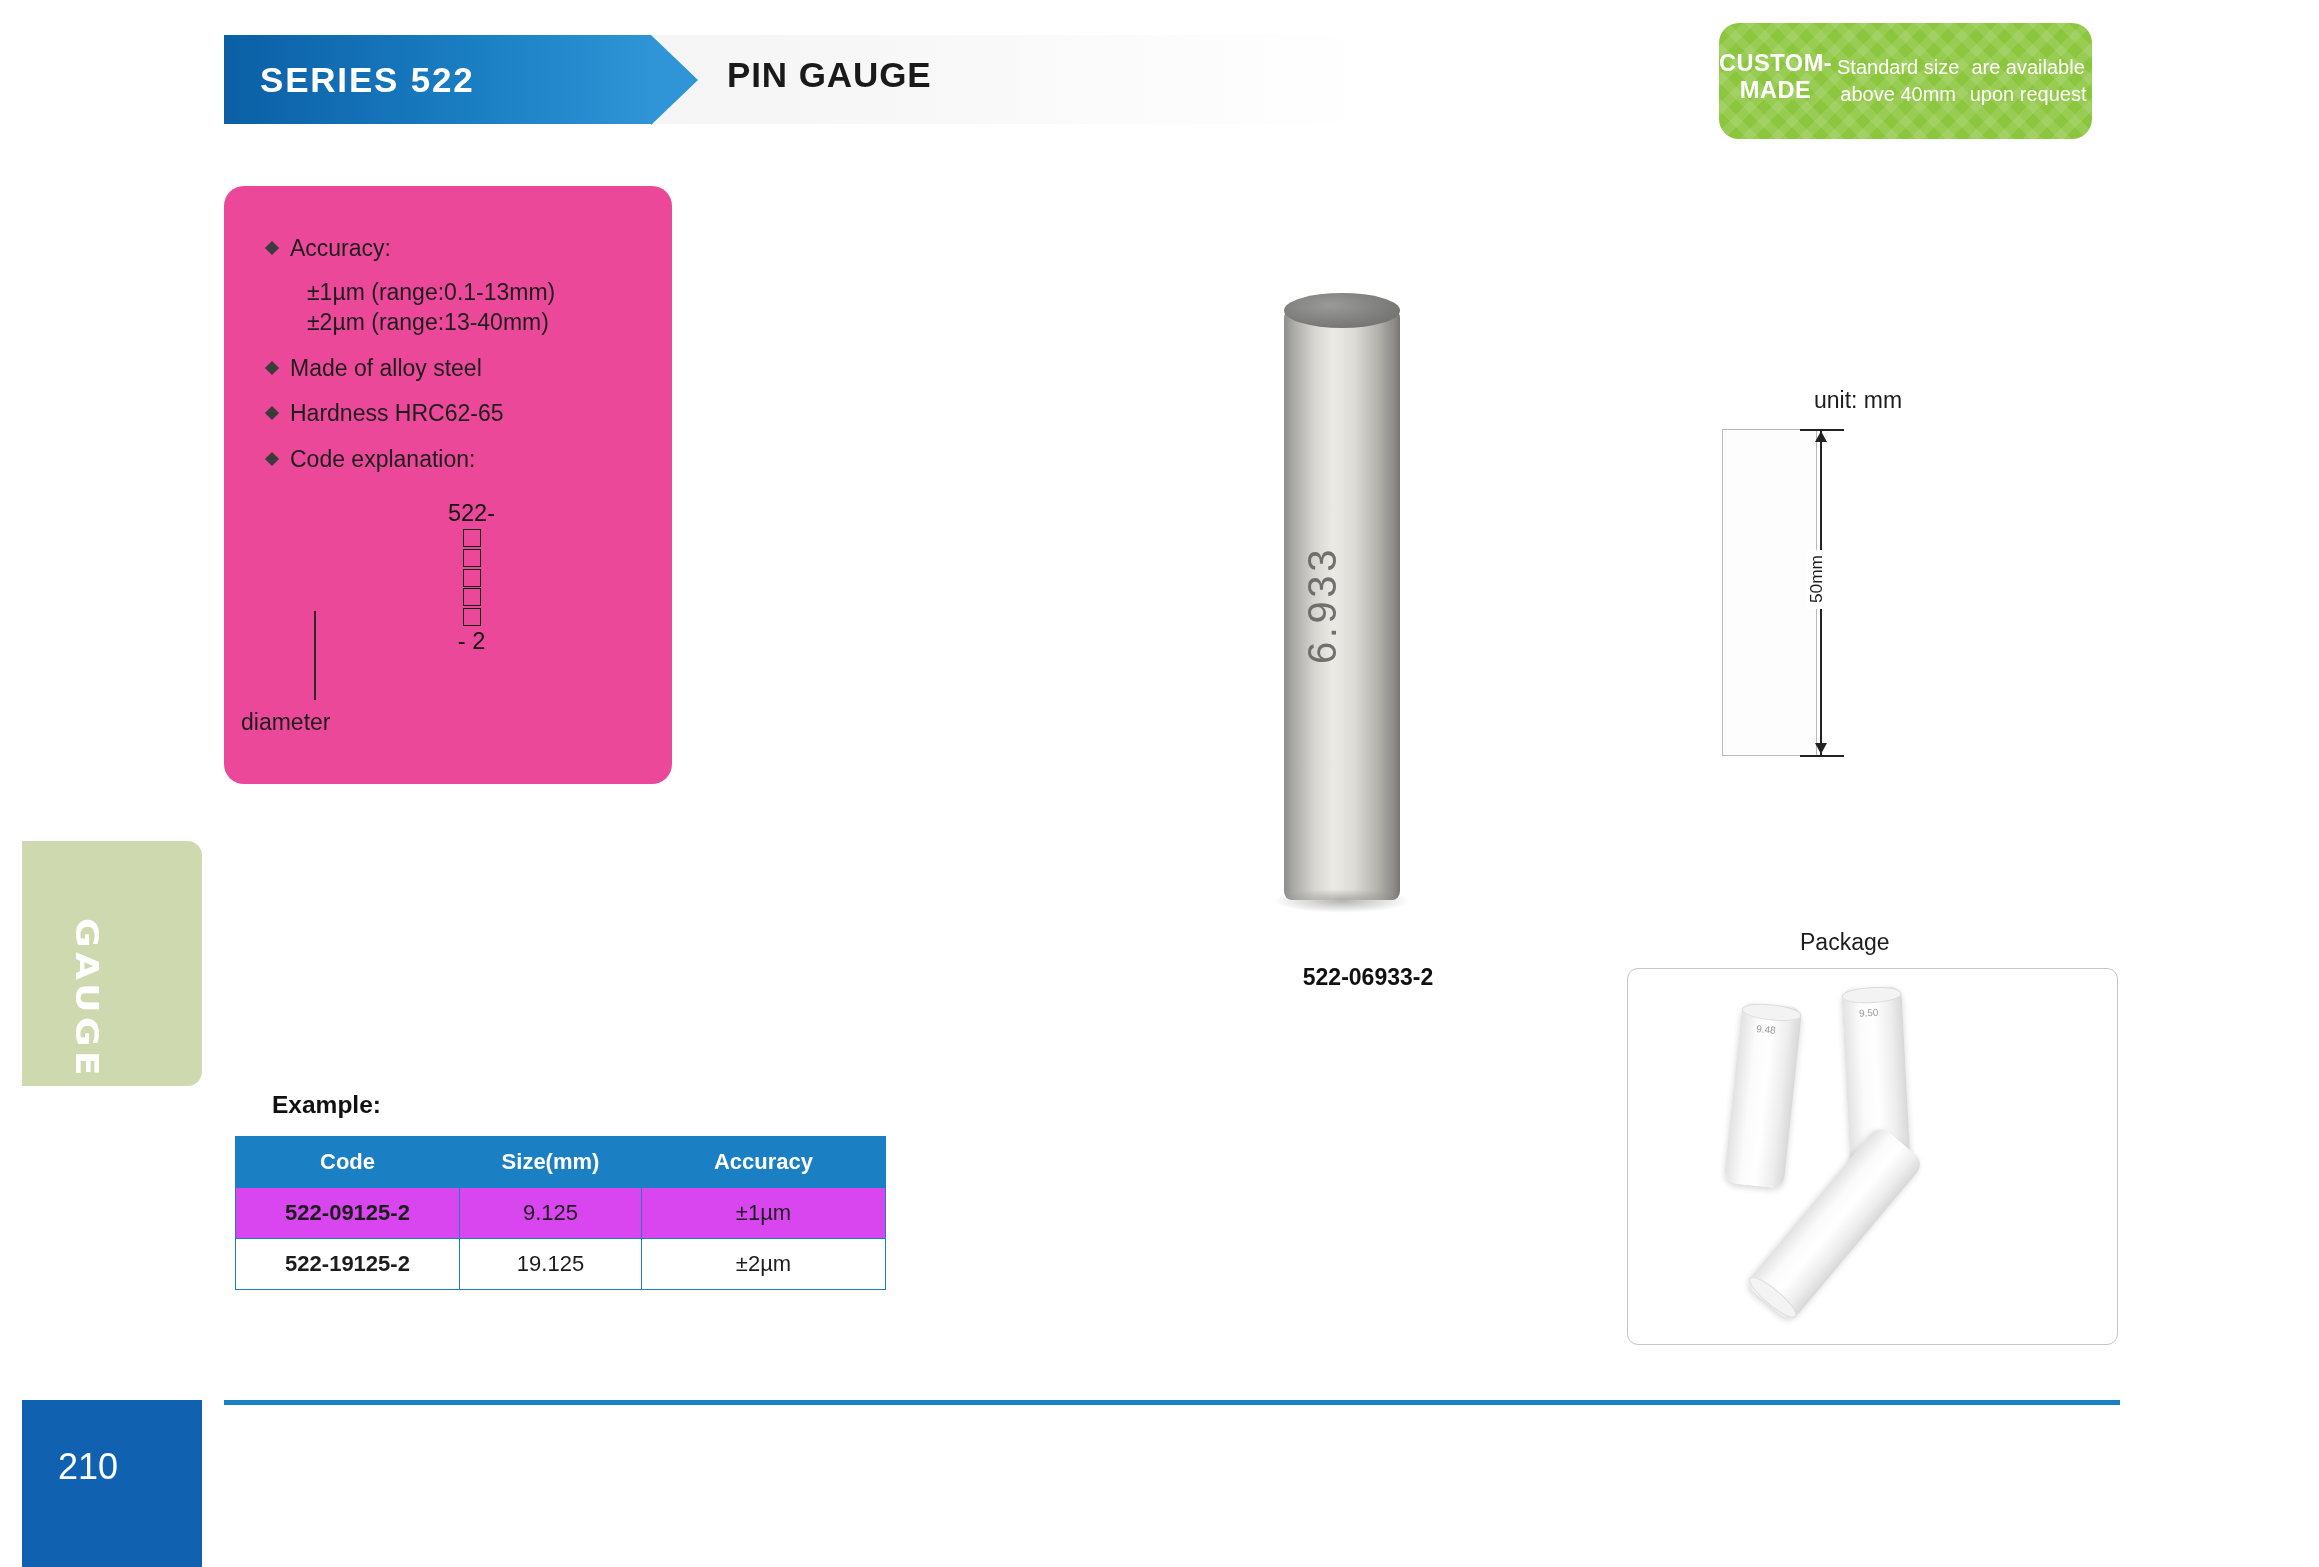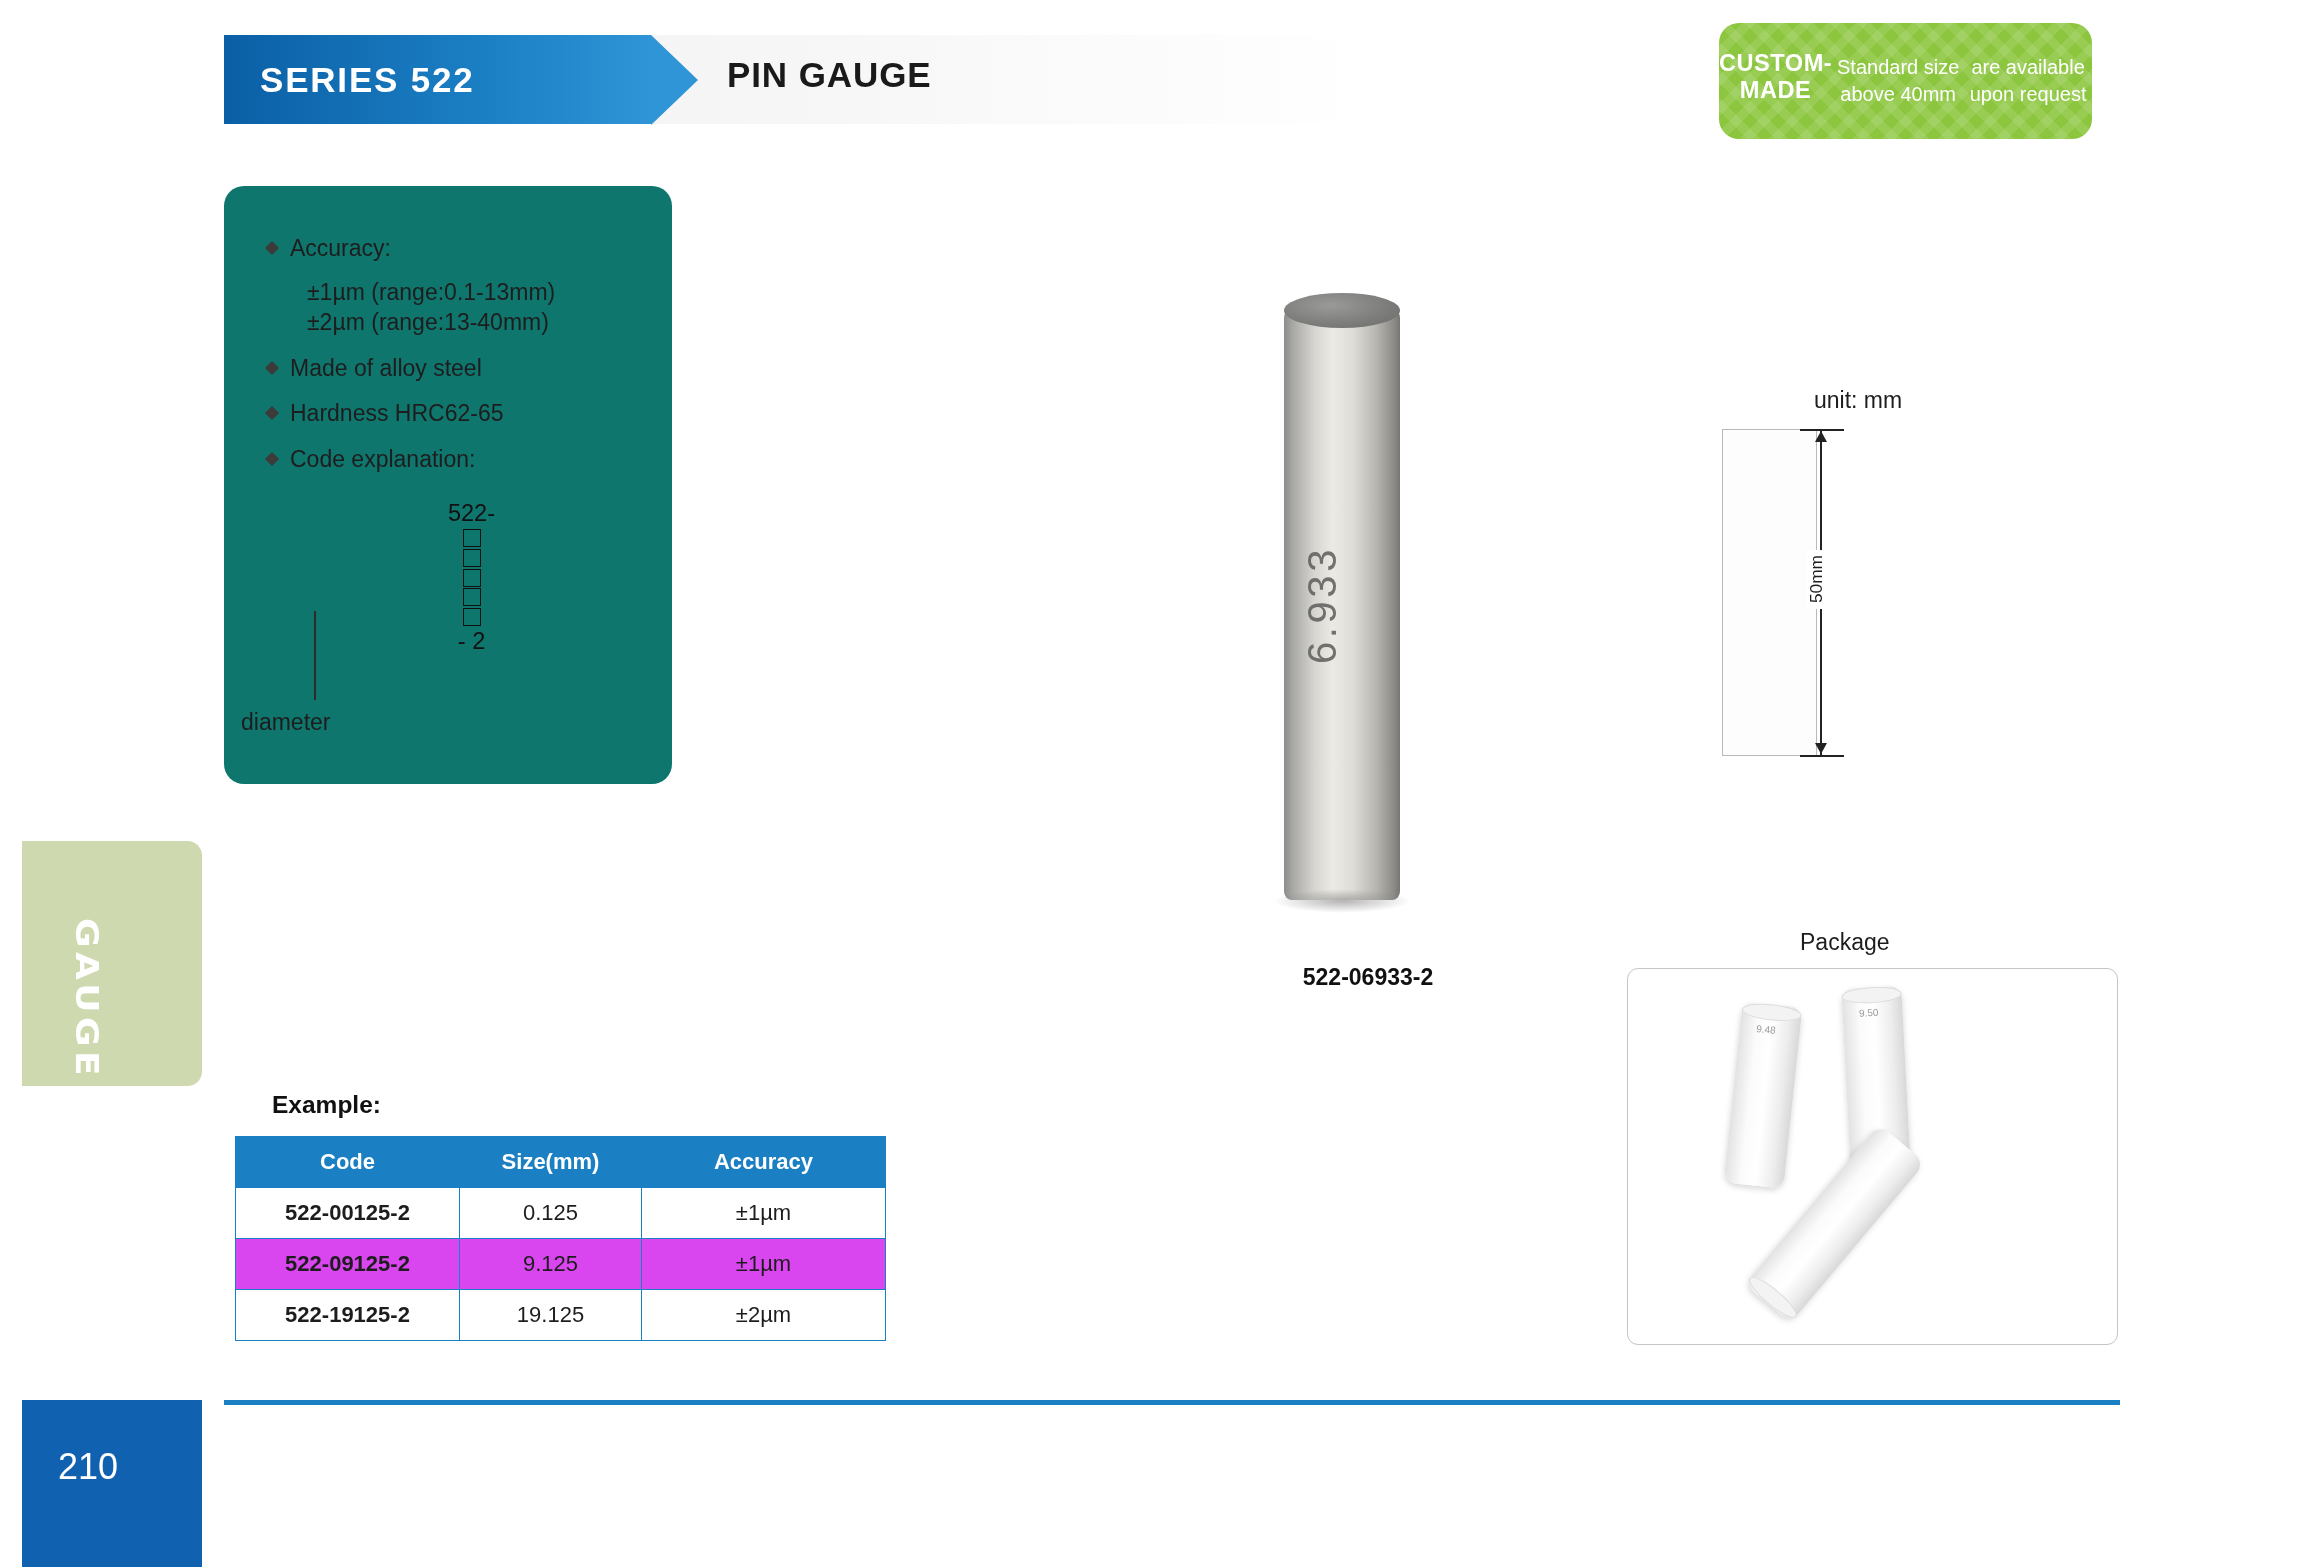--- a/index.html
+++ b/index.html
@@ -60,21 +60,21 @@
     text-align:center; color:#fff;
   }
   #custom-badge .t1 { font-weight:bold; font-size:23.6px; letter-spacing:0.5px; margin-bottom:7.3px;}
   #custom-badge .t2 { font-size:20px; line-height:1.35; }
 
   
   #spec-card {
     position:absolute;
     left: 224px; top: 186px;
     width: 448px; height: 598px;
-    background:#0f766e;
+    background:#ec4899;
     border-radius: 20px;
     padding: 47px 36px 12px 36px;
   }
   .spec-line { display:flex; align-items:flex-start; margin-bottom: 14.5px; }
   .diamond {
     display:inline-block; width:10px; height:10px;
     background:#3b3b3b; transform: rotate(45deg);
     margin: 10px 12.7px 0 7.3px; flex: 0 0 auto;
   }
   .spec-text { font-size:23px; color:#1d1d1d; line-height:1.35; }
@@ -333,25 +333,20 @@
 <div id="example-label">Example:</div>
 <table id="example-table">
   <thead>
     <tr>
       <th class="col-code">Code</th>
       <th class="col-size">Size(mm)</th>
       <th class="col-acc">Accuracy</th>
     </tr>
   </thead>
   <tbody>
-    <tr>
-      <td class="code">522-00125-2</td>
-      <td>0.125</td>
-      <td>±1µm</td>
-    </tr>
     <tr class="alt">
       <td class="code">522-09125-2</td>
       <td>9.125</td>
       <td>±1µm</td>
     </tr>
     <tr>
       <td class="code">522-19125-2</td>
       <td>19.125</td>
       <td>±2µm</td>
     </tr>

